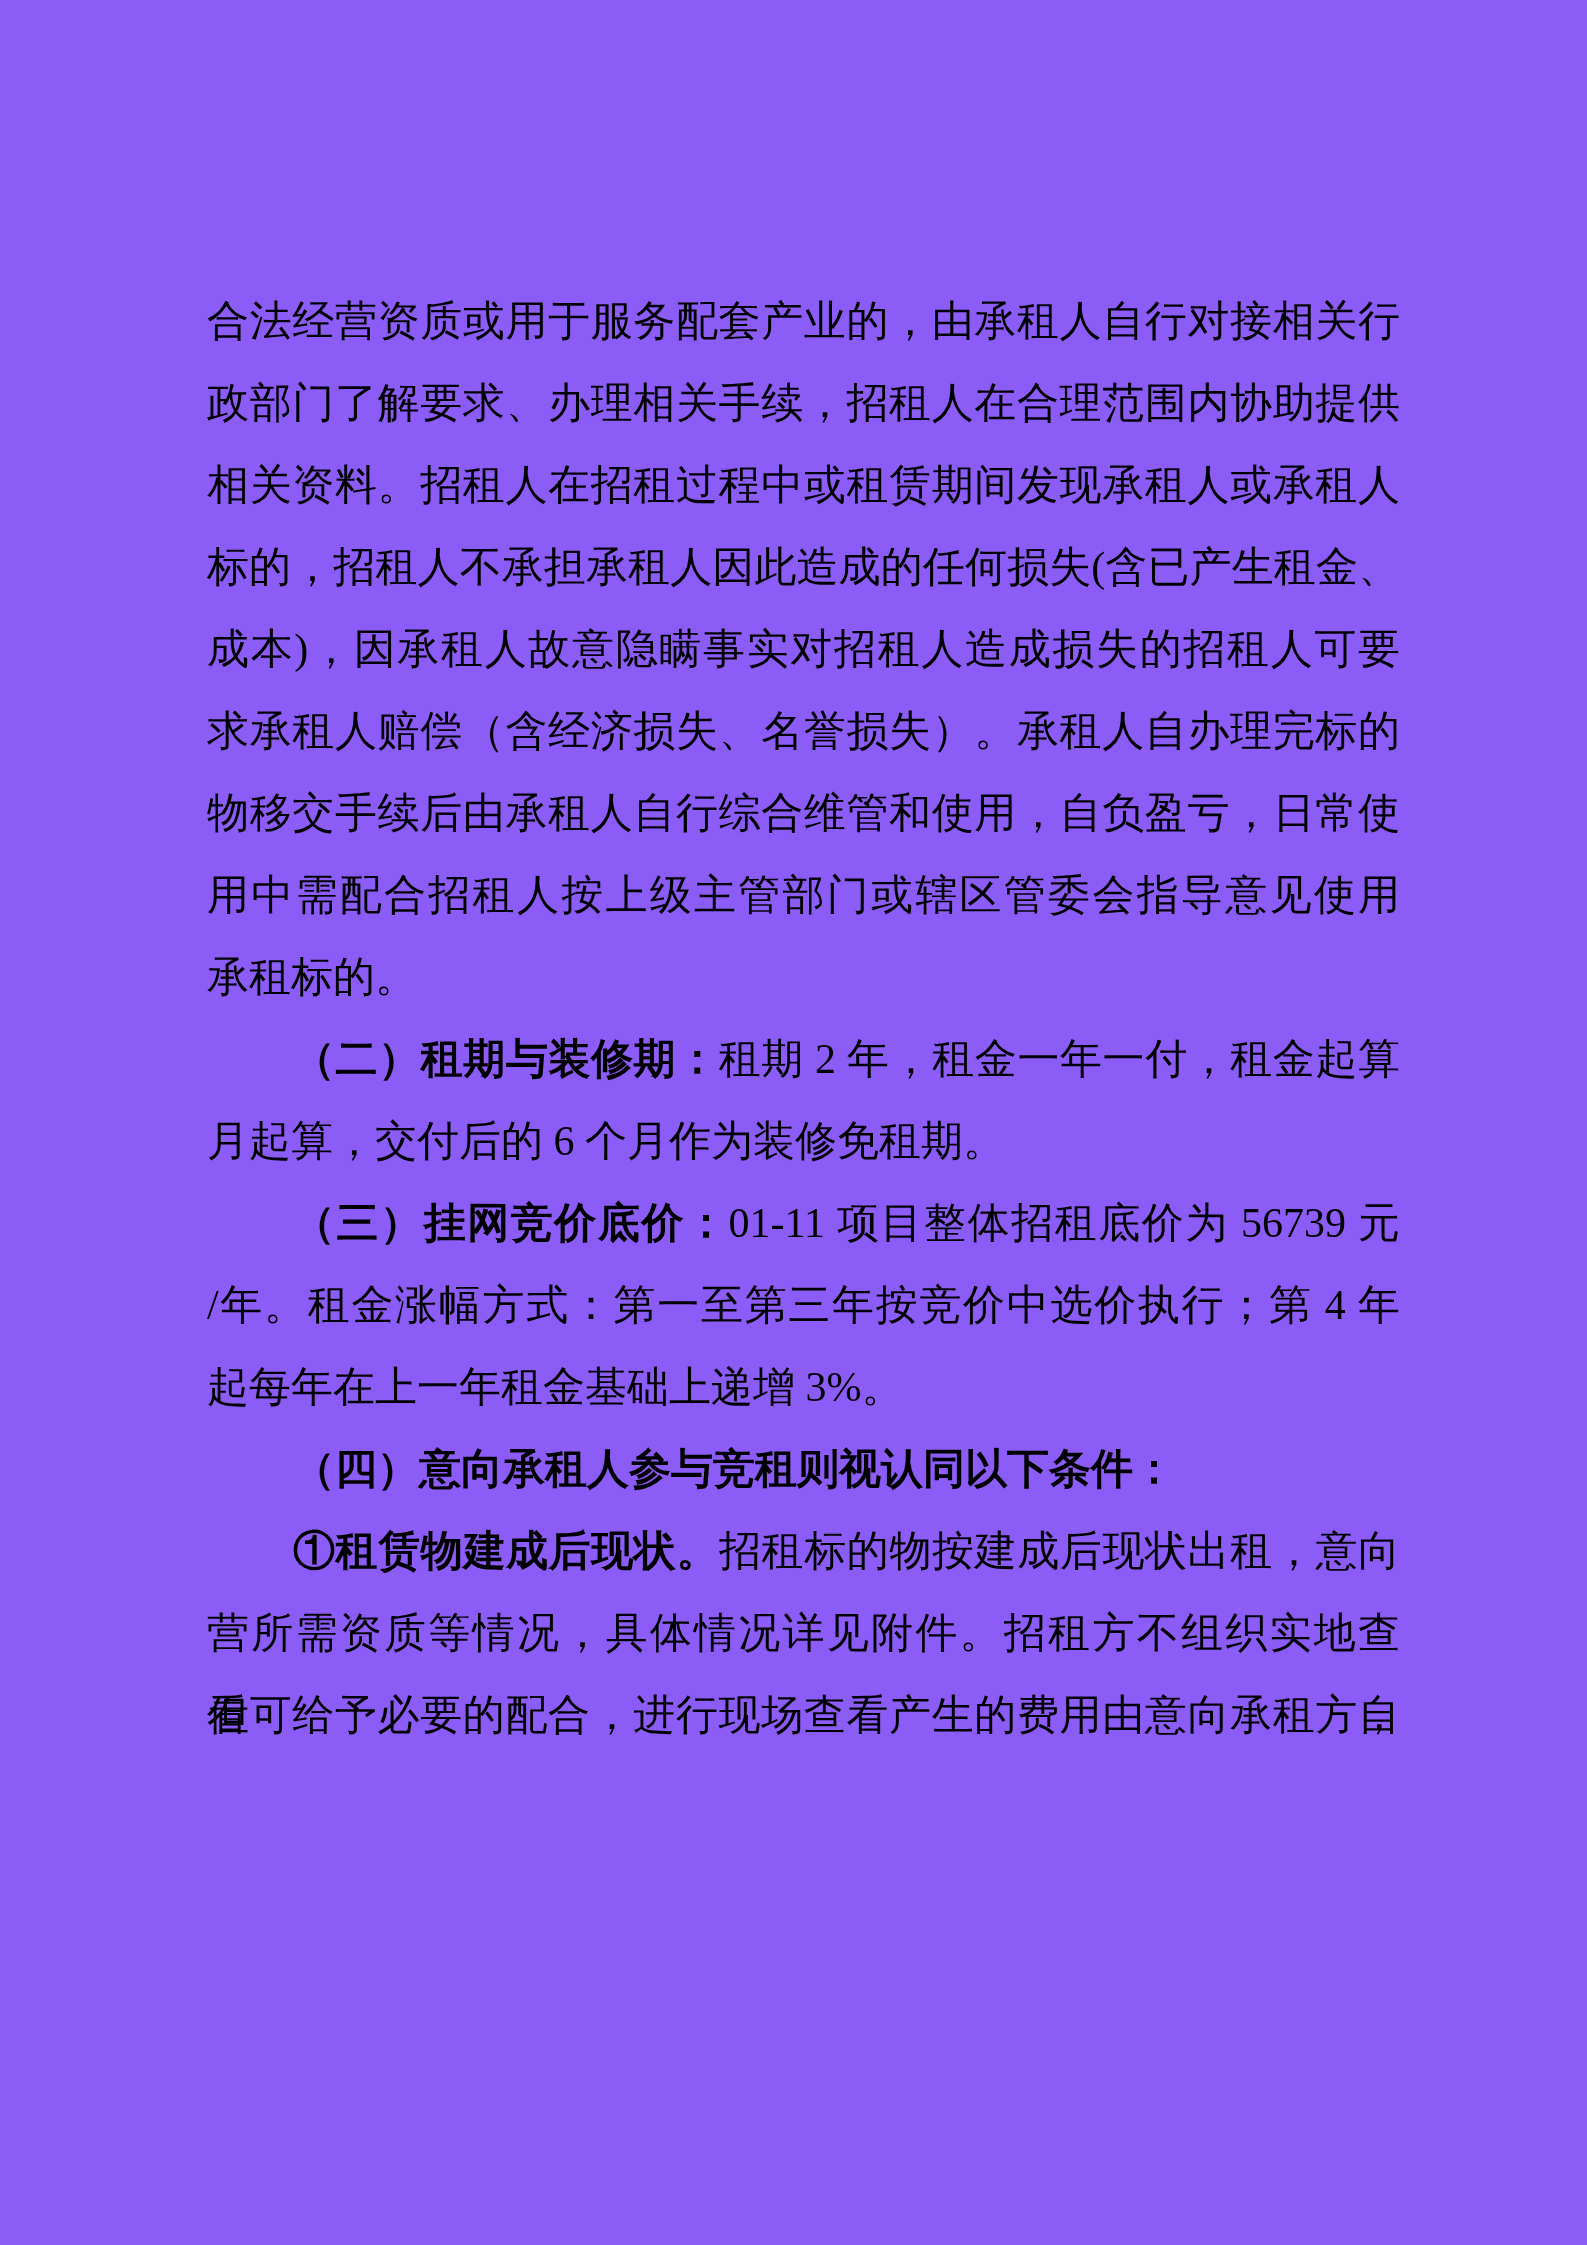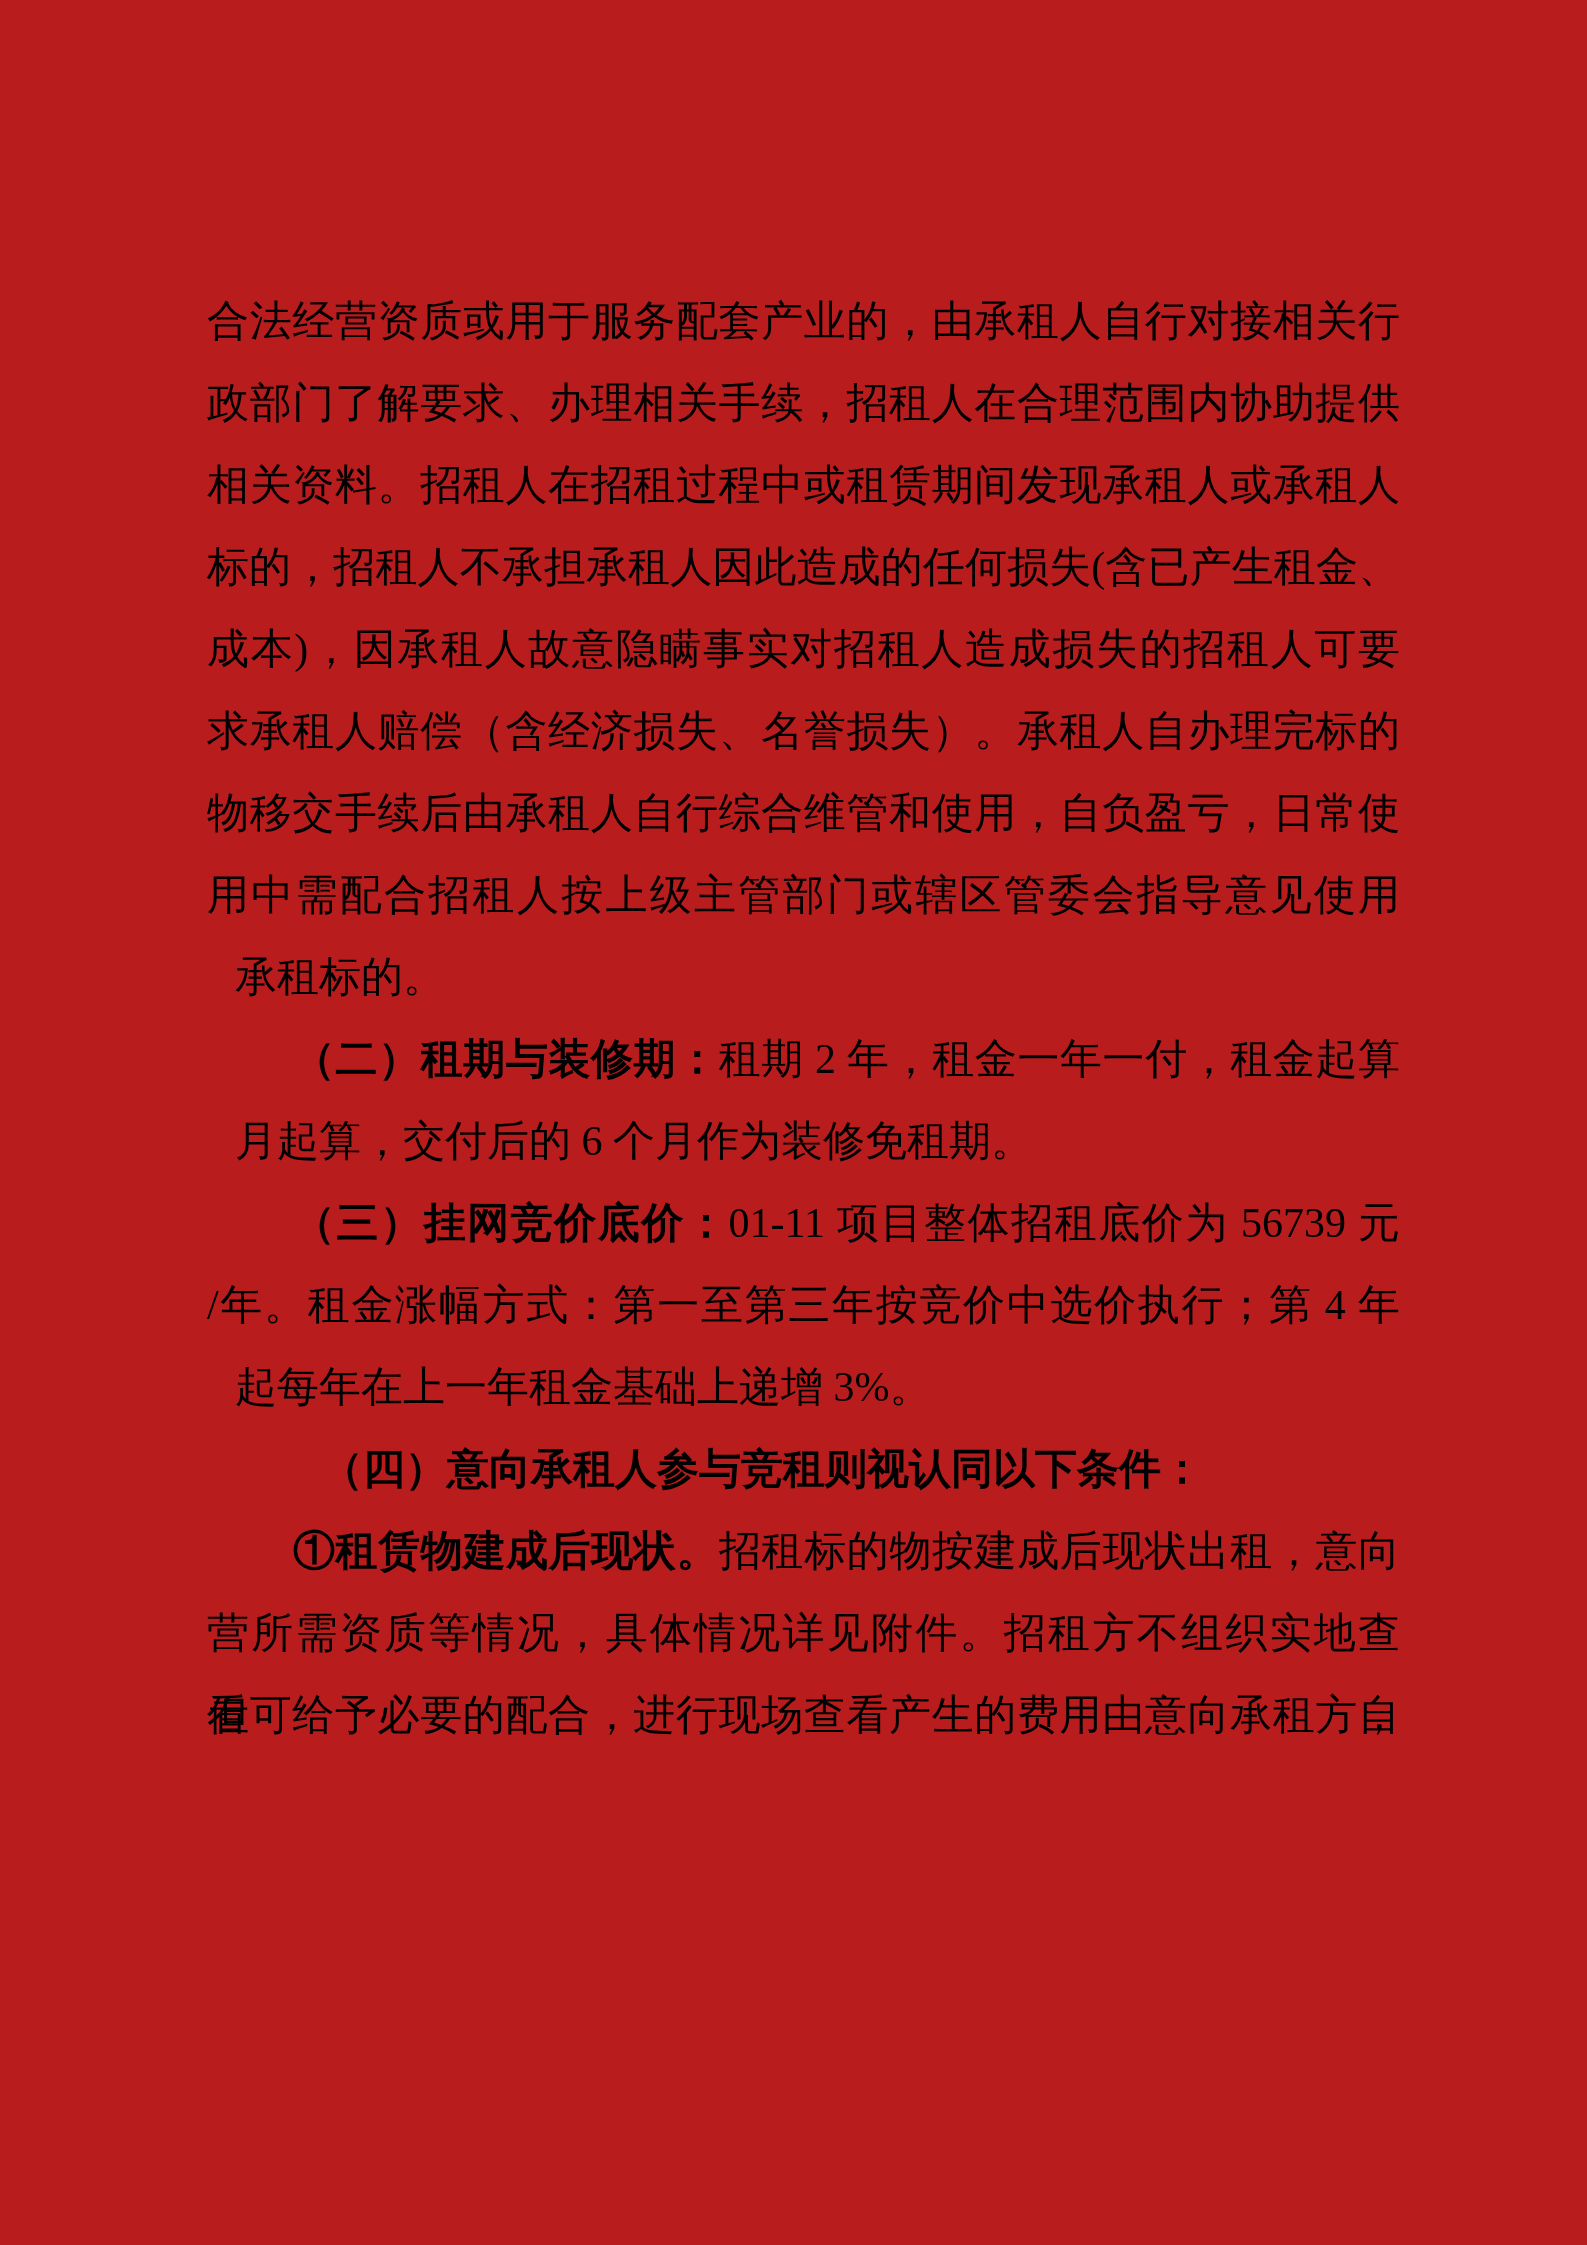--- a/index.html
+++ b/index.html
@@ -4,21 +4,21 @@
 <style>
   html, body {
     margin: 0;
     padding: 0;
     background: #ffffff;
   }
   .page {
     position: relative;
     width: 1587px;
     height: 2245px;
-    background: #b91c1c;
+    background: #8b5cf6;
     overflow: hidden;
     font-family: "Liberation Serif", "DejaVu Serif", serif;
     color: #000000;
   }
   .text-block {
     position: absolute;
     left: 207px;
     top: 280px;
     width: 1193px;
   }
@@ -29,21 +29,20 @@
     white-space: normal;
     overflow: visible;
   }
   .justify {
     text-align: justify;
     text-align-last: justify;
   }
   .left {
     text-align: center;
     text-align-last: left;
-    margin-left: 28px;
   }
   .indent {
     text-indent: 86px;
   }
   .bold {
     font-weight: bold;
   }
 </style>
 </head>
 <body>

